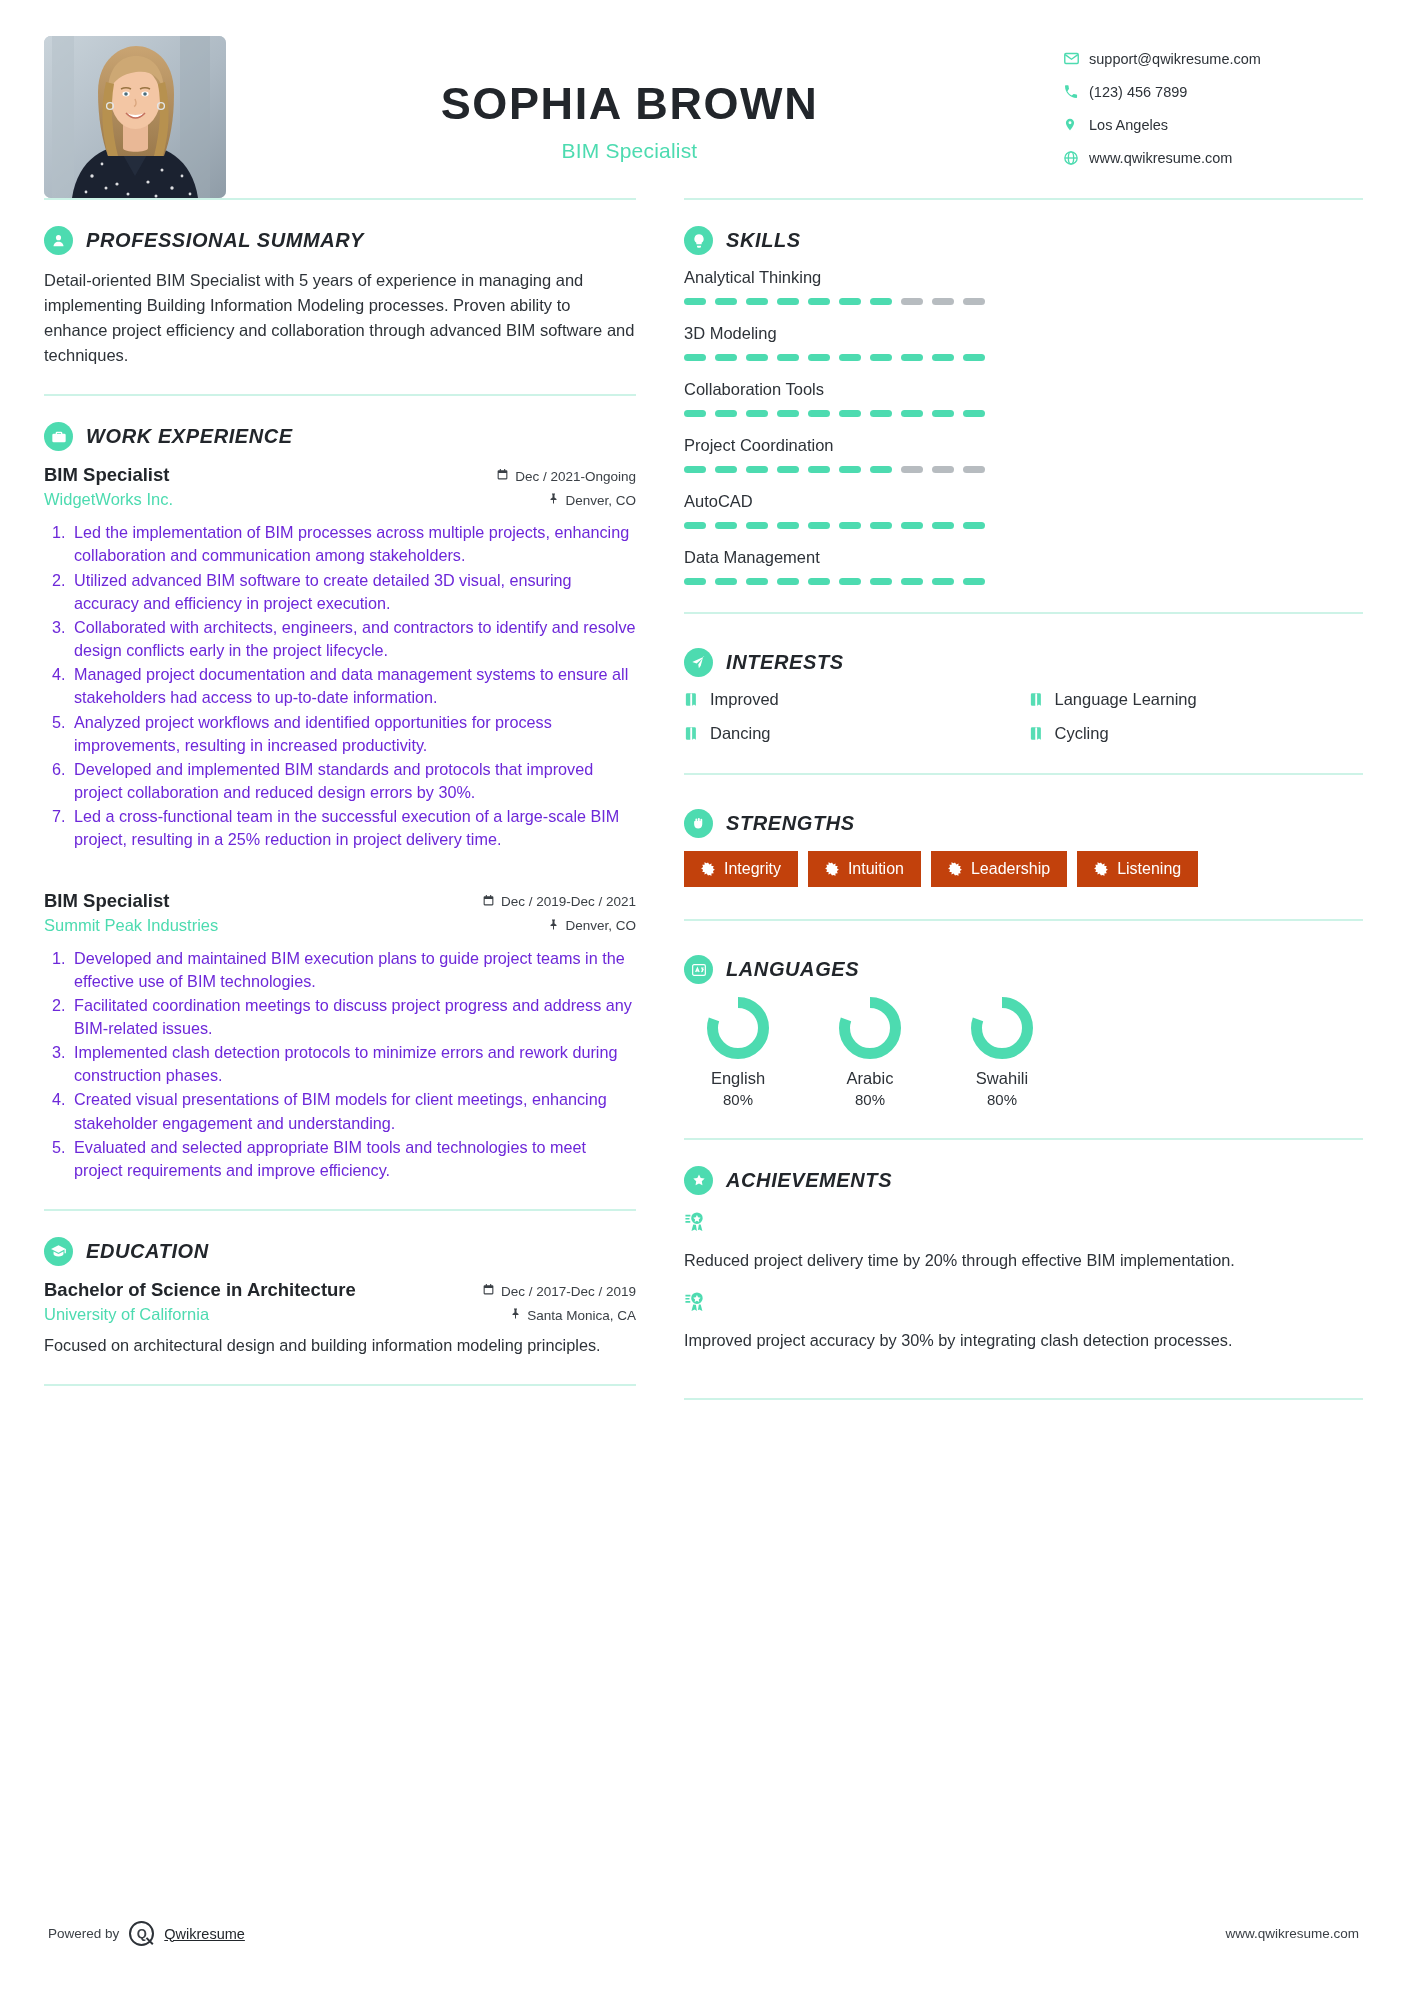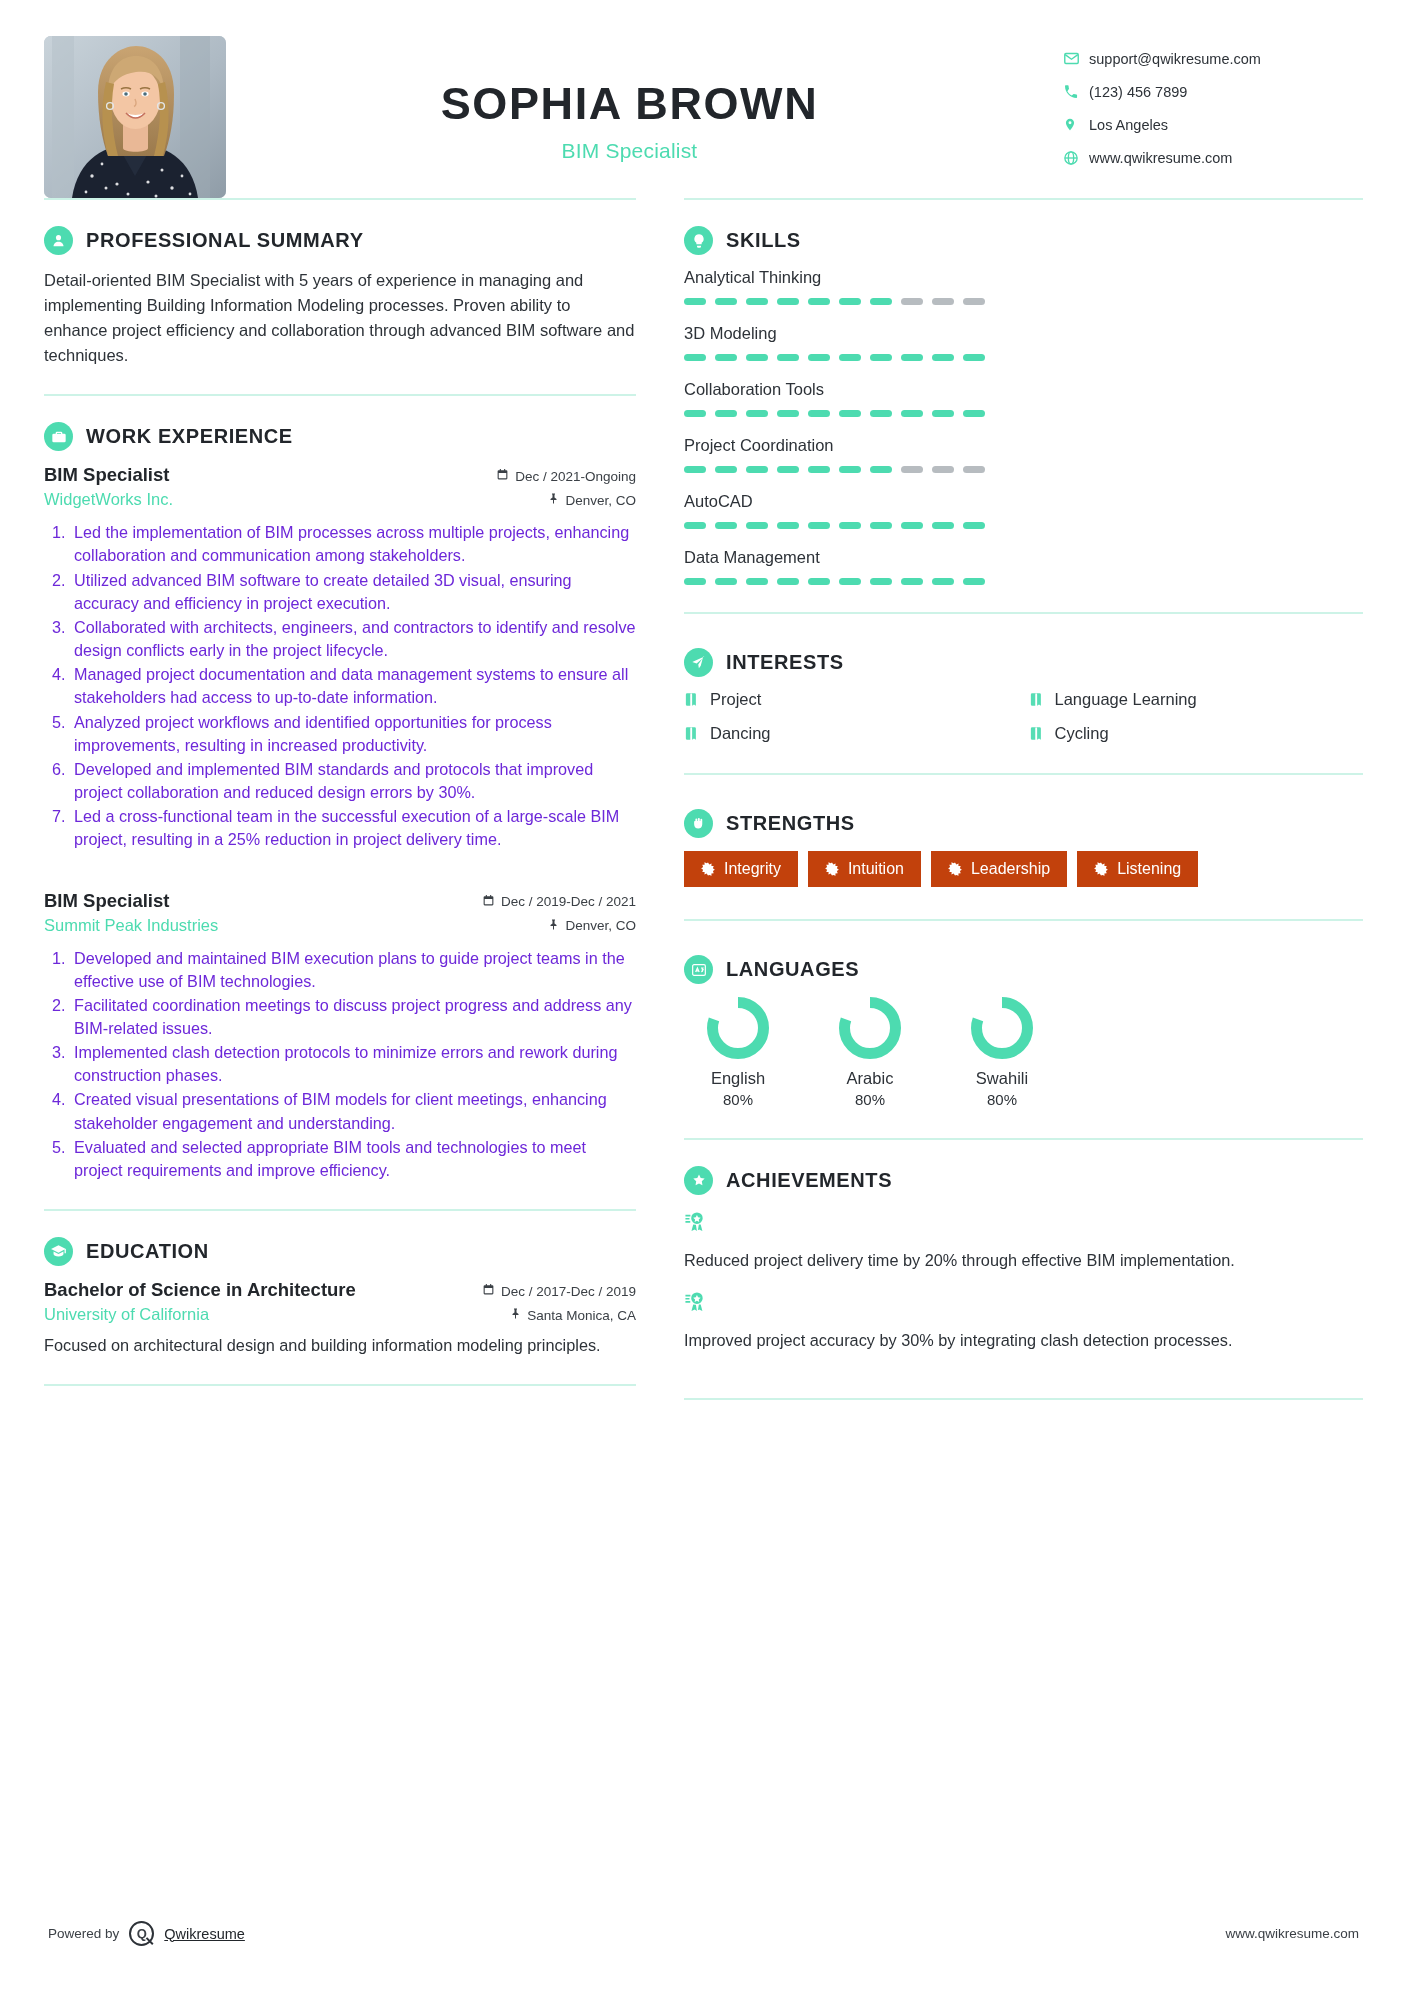--- a/index.html
+++ b/index.html
@@ -108,20 +108,21 @@
     background: #4ddbb0;
     display: flex; align-items: center; justify-content: center;
     flex: 0 0 29px;
     color: #fff;
   }
   .sec-title {
     font-size: 20px;
     font-weight: 700;
     letter-spacing: .6px;
     color: #22262b;
+    font-style: italic;
   }
 
   .summary-text {
     font-size: 16.5px;
     line-height: 1.52;
     color: #2d3238;
   }
 
   
   .job { margin-top: 4px; }
@@ -645,21 +646,21 @@
           </span>
           <span class="sec-title">INTERESTS</span>
         </div>
         <div class="interests-grid">
           <div class="interest">
             <span class="interest-ico">
               <svg width="15" height="17" viewBox="0 0 24 24" fill="currentColor">
                 <path d="M5 2h12a2 2 0 0 1 2 2v18l-3-2-3 2V4a2 2 0 0 0-2-2H5zm0 0a2 2 0 0 0-2 2v16a2 2 0 0 0 2 2h5V4a2 2 0 0 1 2-2H5z" opacity=".95"></path>
               </svg>
             </span>
-            <span>Project</span>
+            <span>Improved</span>
           </div>
           <div class="interest">
             <span class="interest-ico">
               <svg width="15" height="17" viewBox="0 0 24 24" fill="currentColor">
                 <path d="M5 2h12a2 2 0 0 1 2 2v18l-3-2-3 2V4a2 2 0 0 0-2-2H5zm0 0a2 2 0 0 0-2 2v16a2 2 0 0 0 2 2h5V4a2 2 0 0 1 2-2H5z" opacity=".95"></path>
               </svg>
             </span>
             <span>Language Learning</span>
           </div>
           <div class="interest">

